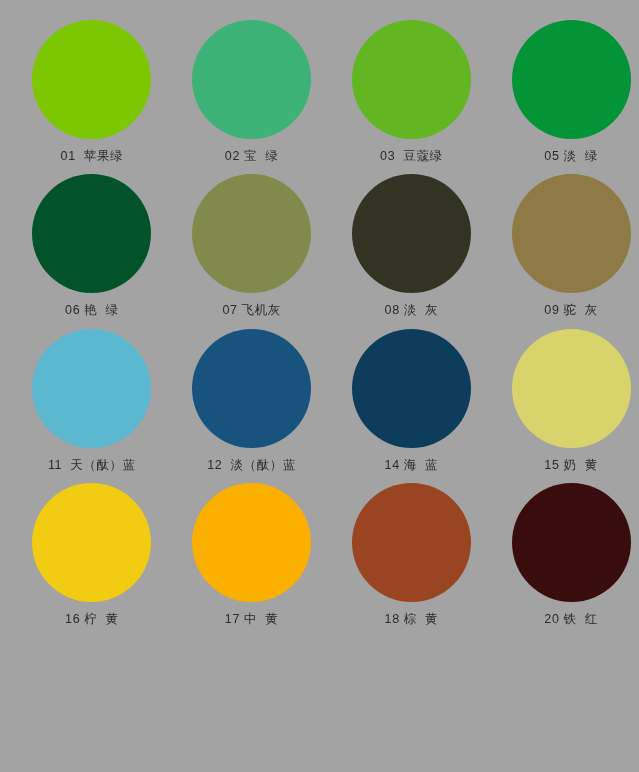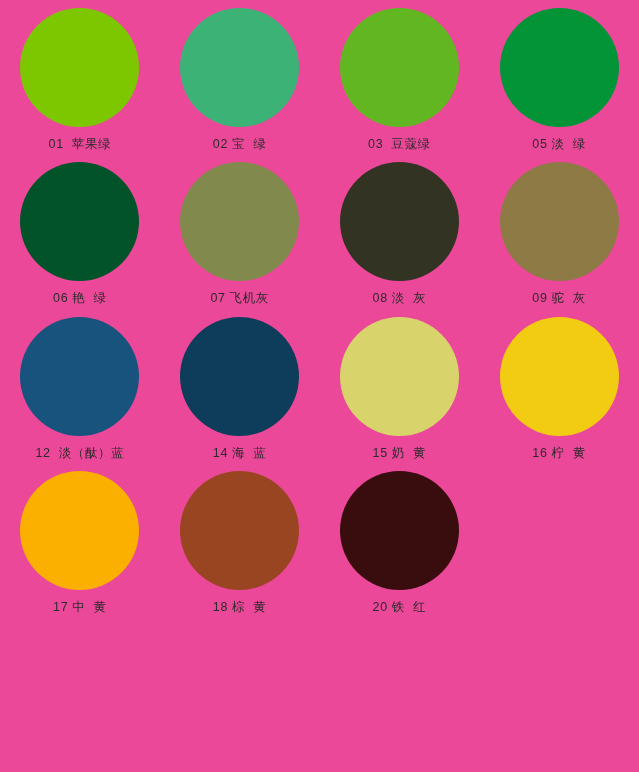--- a/index.html
+++ b/index.html
@@ -9,24 +9,24 @@
   }
   body {
     width: 639px;
     height: 772px;
     overflow: hidden;
     font-family: "Liberation Sans", "DejaVu Sans", sans-serif;
   }
   #palette-sheet {
     width: 639px;
     height: 772px;
-    background: #ec4899;
+    background: #a3a3a3;
     position: relative;
     box-sizing: border-box;
-    padding: 0;
+    padding: 12px;
   }
   .swatch-grid {
     display: grid;
     grid-template-columns: repeat(4, 159.75px);
     grid-template-rows: repeat(5, 154.4px);
     width: 639px;
     height: 772px;
   }
   .swatch-cell {
     display: flex;
@@ -85,20 +85,24 @@
       </div>
       <div class="swatch-cell">
         <div class="swatch-disc" style="background: rgb(51, 51, 36);"></div>
         <div class="swatch-label">08 淡  灰</div>
       </div>
       <div class="swatch-cell">
         <div class="swatch-disc" style="background: rgb(141, 122, 69);"></div>
         <div class="swatch-label">09 驼  灰</div>
       </div>
       <div class="swatch-cell">
+        <div class="swatch-disc" style="background: rgb(92, 184, 207);"></div>
+        <div class="swatch-label">11  天（酞）蓝</div>
+      </div>
+      <div class="swatch-cell">
         <div class="swatch-disc" style="background: rgb(24, 83, 126);"></div>
         <div class="swatch-label">12  淡（酞）蓝</div>
       </div>
       <div class="swatch-cell">
         <div class="swatch-disc" style="background: rgb(14, 61, 92);"></div>
         <div class="swatch-label">14 海  蓝</div>
       </div>
       <div class="swatch-cell">
         <div class="swatch-disc" style="background: rgb(217, 211, 108);"></div>
         <div class="swatch-label">15 奶  黄</div>

